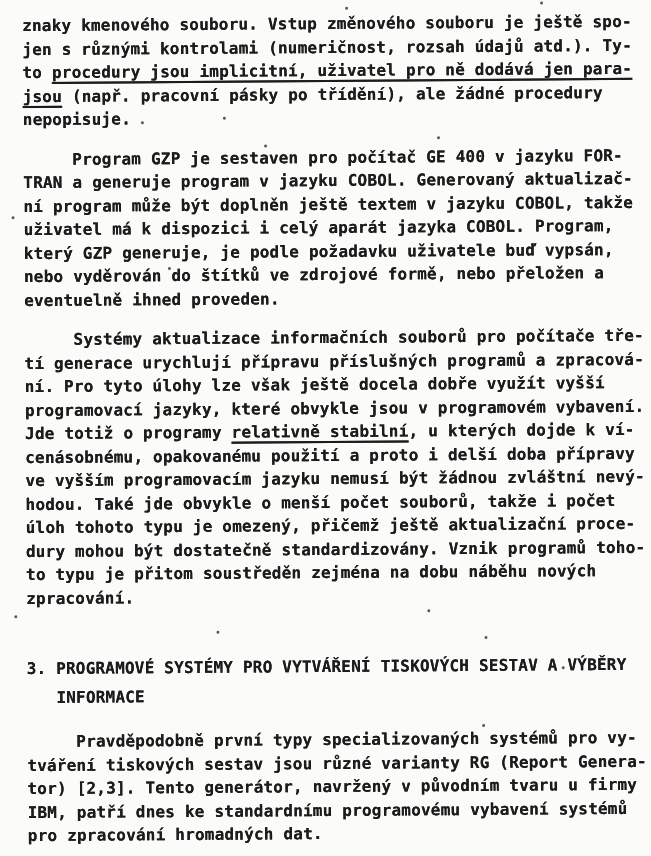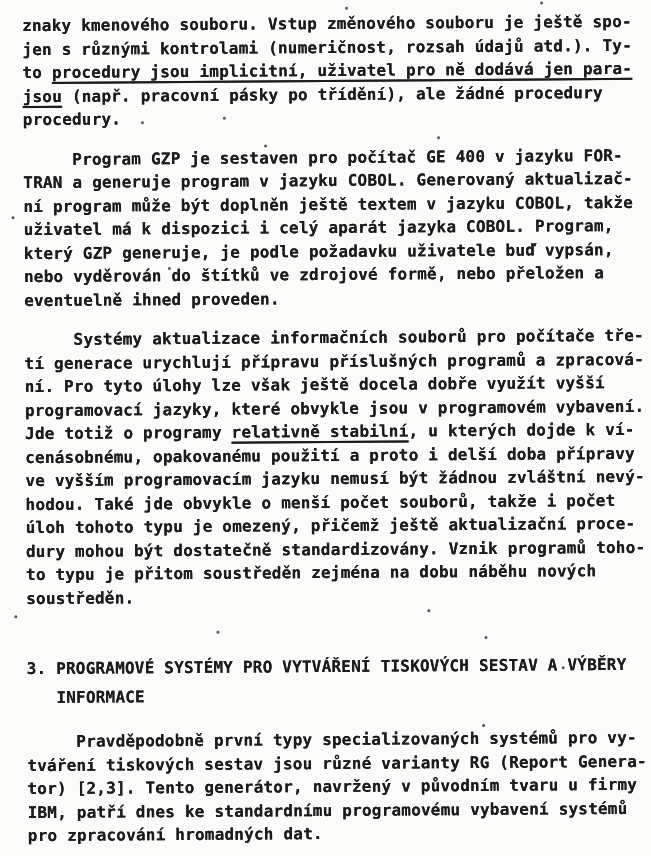--- a/index.html
+++ b/index.html
@@ -50,21 +50,21 @@
 </head>
 <body style="background: rgb(251, 251, 249);">
 
 <div class="page" style="color: rgb(28, 28, 28);">
   <div>
       <div class="paragraph">
         <div class="line"><span class="seg">znaky kmenového souboru. Vstup změnového souboru je ještě spo-</span></div>
         <div class="line"><span class="seg">jen s různými kontrolami (numeričnost, rozsah údajů atd.). Ty-</span></div>
         <div class="line"><span class="seg">to </span><span class="seg underline">procedury jsou implicitní, uživatel pro ně dodává jen para-</span></div>
         <div class="line"><span class="seg underline">jsou</span><span class="seg"> (např. pracovní pásky po třídění), ale žádné procedury</span></div>
-        <div class="line"><span class="seg">procedury.</span></div>
+        <div class="line"><span class="seg">nepopisuje.</span></div>
       </div>
       <div class="paragraph">
         <div class="line"><span class="seg">     Program GZP je sestaven pro počítač GE 400 v jazyku FOR-</span></div>
         <div class="line"><span class="seg">TRAN a generuje program v jazyku COBOL. Generovaný aktualizač-</span></div>
         <div class="line"><span class="seg">ní program může být doplněn ještě textem v jazyku COBOL, takže</span></div>
         <div class="line"><span class="seg">uživatel má k dispozici i celý aparát jazyka COBOL. Program,</span></div>
         <div class="line"><span class="seg">který GZP generuje, je podle požadavku uživatele buď vypsán,</span></div>
         <div class="line"><span class="seg">nebo vyděrován do štítků ve zdrojové formě, nebo přeložen a</span></div>
         <div class="line"><span class="seg">eventuelně ihned proveden.</span></div>
       </div>
@@ -73,21 +73,21 @@
         <div class="line"><span class="seg">tí generace urychlují přípravu příslušných programů a zpracová-</span></div>
         <div class="line"><span class="seg">ní. Pro tyto úlohy lze však ještě docela dobře využít vyšší</span></div>
         <div class="line"><span class="seg">programovací jazyky, které obvykle jsou v programovém vybavení.</span></div>
         <div class="line"><span class="seg">Jde totiž o programy </span><span class="seg underline">relativně stabilní</span><span class="seg">, u kterých dojde k ví-</span></div>
         <div class="line"><span class="seg">cenásobnému, opakovanému použití a proto i delší doba přípravy</span></div>
         <div class="line"><span class="seg">ve vyšším programovacím jazyku nemusí být žádnou zvláštní nevý-</span></div>
         <div class="line"><span class="seg">hodou. Také jde obvykle o menší počet souborů, takže i počet</span></div>
         <div class="line"><span class="seg">úloh tohoto typu je omezený, přičemž ještě aktualizační proce-</span></div>
         <div class="line"><span class="seg">dury mohou být dostatečně standardizovány. Vznik programů toho-</span></div>
         <div class="line"><span class="seg">to typu je přitom soustředěn zejména na dobu náběhu nových</span></div>
-        <div class="line"><span class="seg">soustředěn.</span></div>
+        <div class="line"><span class="seg">zpracování.</span></div>
       </div>
       <div class="heading">
         <div class="line"><span class="seg">3. PROGRAMOVÉ SYSTÉMY PRO VYTVÁŘENÍ TISKOVÝCH SESTAV A VÝBĚRY</span></div>
         <div class="line"><span class="seg">   INFORMACE</span></div>
       </div>
       <div class="paragraph">
         <div class="line"><span class="seg">     Pravděpodobně první typy specializovaných systémů pro vy-</span></div>
         <div class="line"><span class="seg">tváření tiskových sestav jsou různé varianty RG (Report Genera-</span></div>
         <div class="line"><span class="seg">tor) [2,3]. Tento generátor, navržený v původním tvaru u firmy</span></div>
         <div class="line"><span class="seg">IBM, patří dnes ke standardnímu programovému vybavení systémů</span></div>

